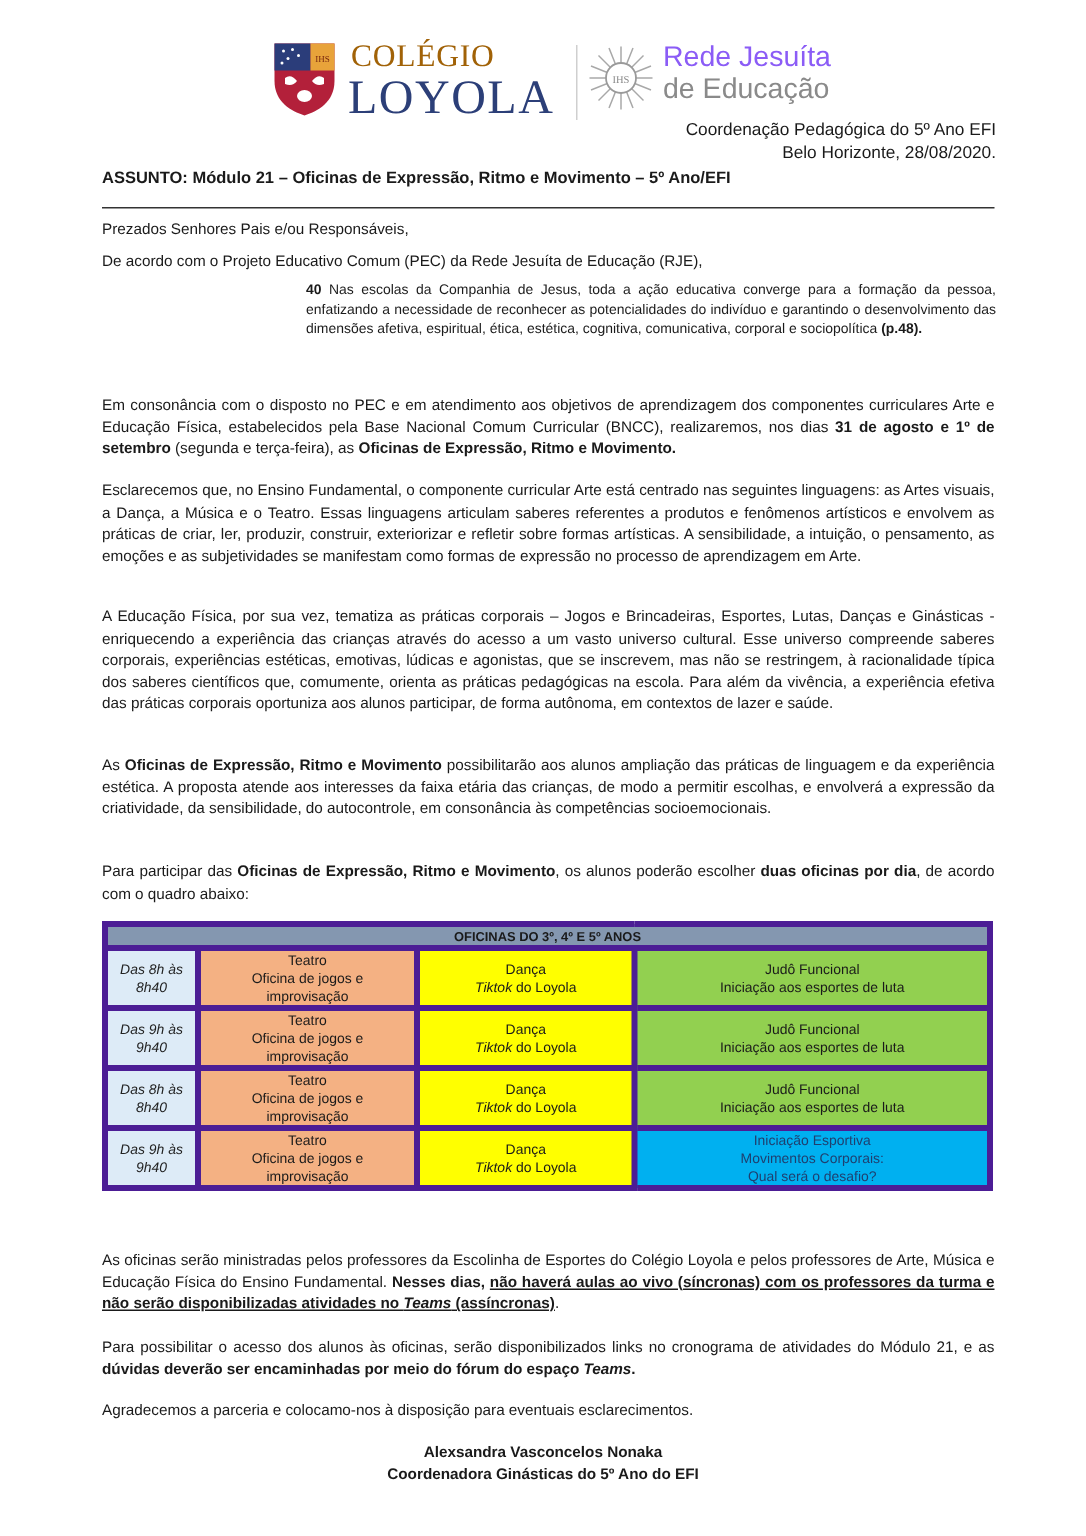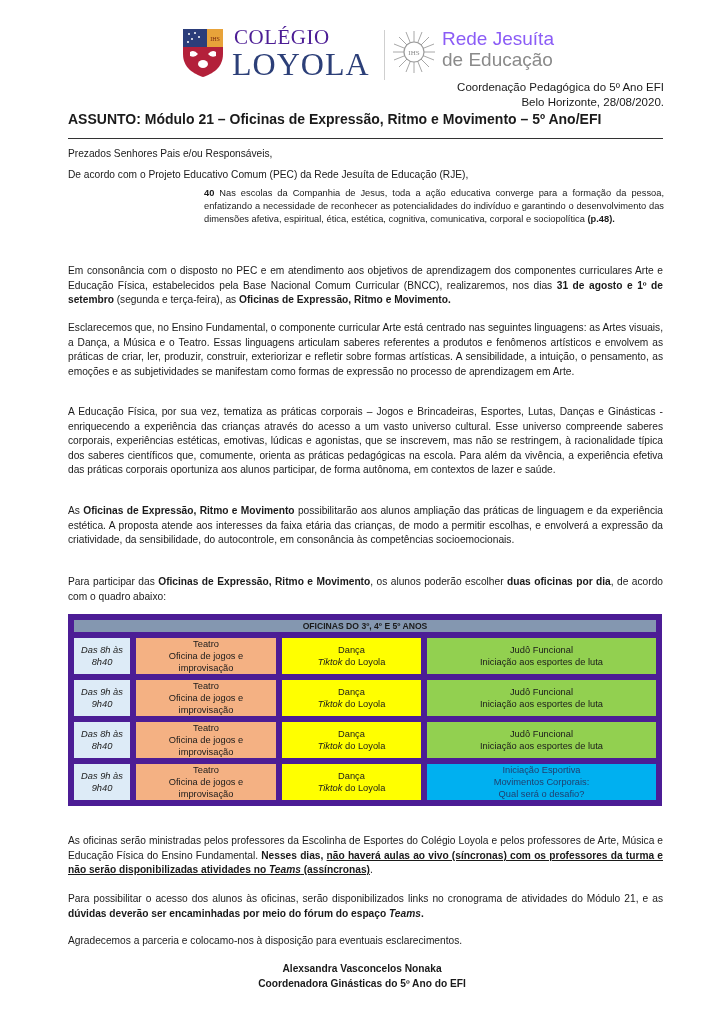--- a/index.html
+++ b/index.html
@@ -1,41 +1,41 @@
 <!DOCTYPE html>
 <html><head>
   <meta charset="utf-8">
   <style>
     * { box-sizing: border-box; margin: 0; padding: 0; }
     html, body { width: 724px; height: 1024px; background: #ffffff; overflow: hidden; }
     body { font-family: "Liberation Sans", "DejaVu Sans", sans-serif; color: #1a1a1a; position: relative; }
 
     .header { position: absolute; left: 180px; top: 24px; width: 400px; height: 60px; }
     .shield { position: absolute; left: 2px; top: 4px; width: 42px; height: 50px; }
-    .colegio { position: absolute; left: 54px; top: 2px; font-family: "Liberation Serif", serif; color: #4c1d95; font-size: 21px; letter-spacing: 0.5px; line-height: 22px; }
+    .colegio { position: absolute; left: 54px; top: 2px; font-family: "Liberation Serif", serif; color: #a16207; font-size: 21px; letter-spacing: 0.5px; line-height: 22px; }
     .loyola { position: absolute; left: 52px; top: 23px; font-family: "Liberation Serif", serif; color: #2c3f78; font-size: 32px; letter-spacing: 1px; line-height: 34px; }
     .vsep { position: absolute; left: 204px; top: 6px; width: 1px; height: 50px; background: #cfcfcf; }
     .sunburst { position: absolute; left: 212px; top: 6px; width: 44px; height: 44px; }
     .rede1 { position: absolute; left: 262px; top: 4px; font-family: "Liberation Sans", sans-serif; color: #8b5cf6; font-size: 19px; line-height: 22px; }
     .rede2 { position: absolute; left: 262px; top: 25px; font-family: "Liberation Sans", sans-serif; color: #8a8a8a; font-size: 19px; line-height: 22px; }
 
     .coord { position: absolute; right: 60px; top: 80px; font-size: 11.5px; line-height: 15px; text-align: right; }
     .date { position: absolute; right: 60px; top: 95px; font-size: 11.5px; line-height: 15px; text-align: right; }
 
-    .assunto { position: absolute; left: 68px; top: 112px; font-size: 14px; font-weight: bold; line-height: 15px; text-align: right; }
+    .assunto { position: absolute; left: 68px; top: 112px; font-size: 11px; font-weight: bold; line-height: 15px; text-align: right; }
     .hr { position: absolute; left: 68px; top: 138px; width: 595px; height: 1px; background: #333; }
 
     .p { position: absolute; left: 68px; width: 595px; font-size: 10.2px; line-height: 14.6px; text-align: justify; }
     .quote { position: absolute; left: 204px; width: 460px; font-size: 9.3px; line-height: 12.8px; text-align: justify; }
     b { font-weight: bold; }
     u { text-decoration: underline; }
     i { font-style: italic; }
 
     table.sched { position: absolute; left: 68px; top: 614px; width: 594px; border-collapse: collapse; font-size: 9.3px; }
-    table.sched td { border: 6px solid #4c1d95; text-align: center; vertical-align: middle; line-height: 12px; padding: 0 2px; }
+    table.sched td { border: 4px solid #4c1d95; text-align: center; vertical-align: middle; line-height: 12px; padding: 0 2px; }
     .th1 td { background: #8497b0; font-weight: bold; height: 12px; font-size: 8.6px; }
     .th2 td { background: #d6dce4; height: 13px; }
     .time { background: #ddebf7; width: 62px; height: 37px; color: #222; font-style: italic; }
     .teatro { background: #f4b183; width: 146px; }
     .danca { background: #ffff00; width: 145px; margin-left: 48px; }
     .judo { background: #92d050; }
     .inic { background: #00b0f0; color: #1f3f6f; }
 
     .sig { position: absolute; left: 0; width: 724px; text-align: center; font-size: 10.2px; font-weight: bold; line-height: 14px; }
   </style>

